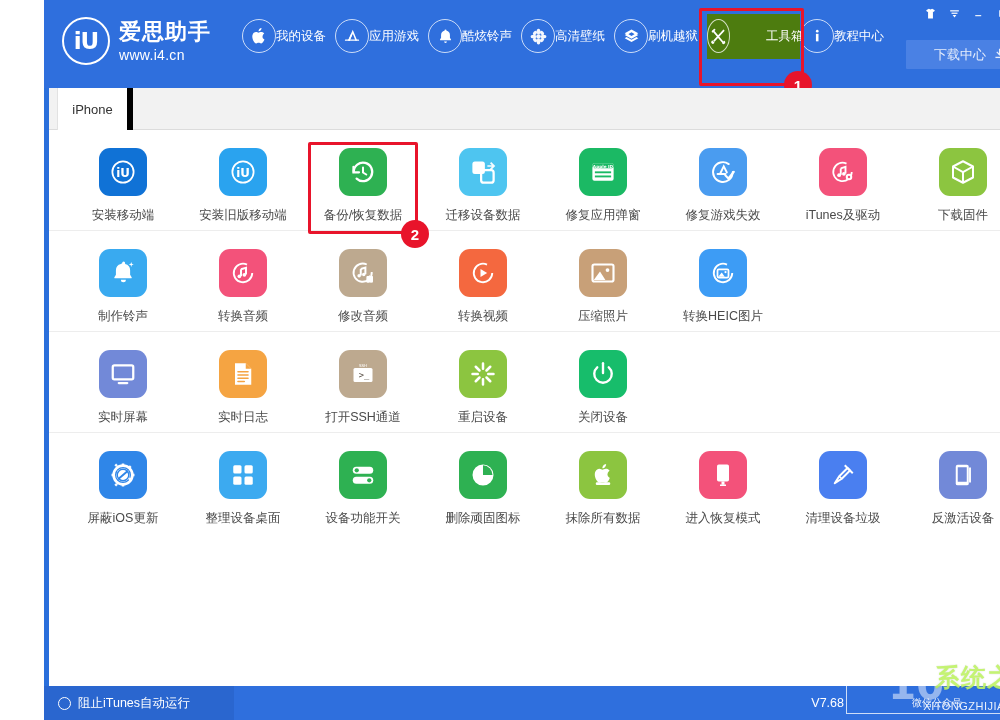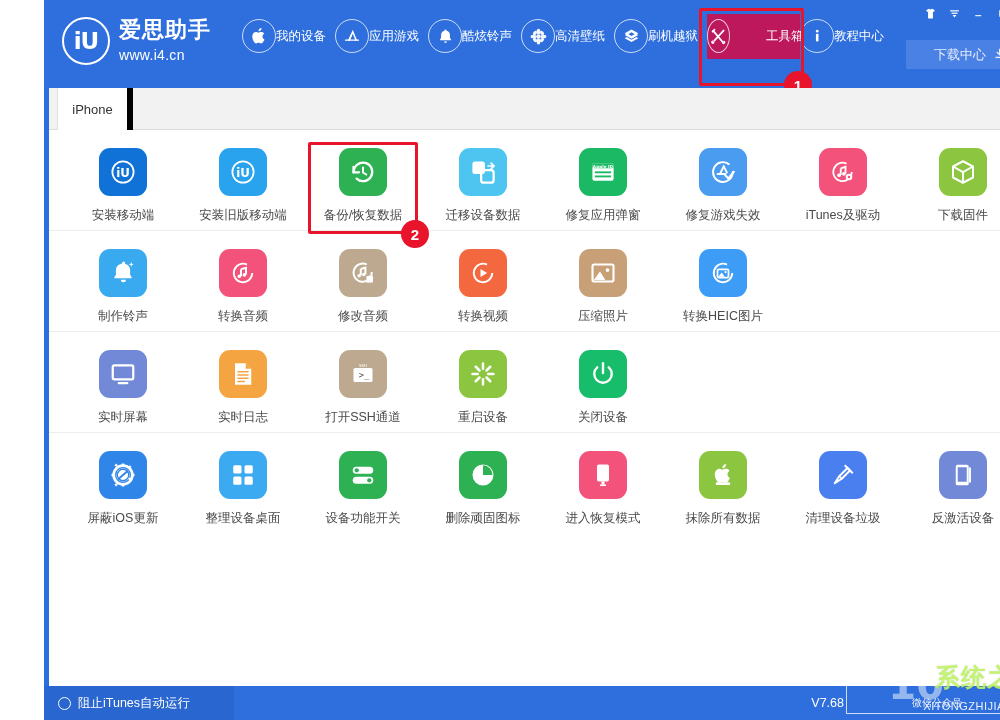--- a/index.html
+++ b/index.html
@@ -30,34 +30,34 @@
   .logo-badge {
     width: 48px; height: 48px; border-radius: 50%;
     border: 2.5px solid #ffffff;
     display: flex; align-items: center; justify-content: center;
     color: #ffffff; font-size: 23px; font-weight: bold;
     letter-spacing: -1px;
     font-family: "DejaVu Sans", sans-serif;
   }
   .logo-text { display: flex; flex-direction: column; line-height: 1; }
   .logo-title {
-    color: #ffffff; font-size: 22px; font-weight: bold; letter-spacing: 1px; font-family: Liberation Mono, monospace;
+    color: #ffffff; font-size: 22px; font-weight: bold; letter-spacing: 1px;
   }
   .logo-url {
     color: #ffffff; font-size: 14px; margin-top: 5px; letter-spacing: 0.3px;
   }
 
   .nav { position: absolute; left: 198px; top: 14px; display: flex; }
   .nav-item {
     width: 93px;
     display: flex; align-items: flex-start;
     cursor: pointer; padding-top: 5px; padding-bottom: 6px;
     position: relative;
   }
-  .nav-item.active { background: #be185d; gap: 36px; }
+  .nav-item.active { background: #4d7c0f; gap: 36px; }
   .nav-circle {
     width: 34px; height: 34px; border-radius: 50%;
     border: 1.5px solid rgba(255,255,255,0.75);
     display: flex; align-items: center; justify-content: center;
     color: #ffffff;
   }
   .nav-circle svg { display: block; }
   .nav-label {
     color: #ffffff; font-size: 12.5px; margin-top: 9px; white-space: nowrap;
   }
@@ -631,39 +631,39 @@
           <div class="tool-icon" style="background:#2eb152;">
             <svg width="30" height="30" viewBox="0 0 24 24" fill="#ffffff">
               <path d="M12 3.6a8.4 8.4 0 1 0 0 16.8 8.4 8.4 0 0 0 0-16.8z"></path>
               <path d="M12 12V4.2a7.8 7.8 0 0 1 7.6 7.8z" fill="#2eb152"></path>
             </svg>
           </div>
           <div class="tool-label">删除顽固图标</div>
         </div>
 
         <div class="tool">
-          <div class="tool-icon" style="background:#f3527a;">
-            <svg width="30" height="30" viewBox="0 0 24 24" fill="none">
-              <rect x="7.2" y="3.6" width="9.6" height="13.6" rx="1.4" fill="#ffffff"></rect>
-              <rect x="10.8" y="17.2" width="2.4" height="2.6" fill="#ffffff"></rect>
-              <path d="M9.6 19.6h4.8v1.2H9.6z" fill="#ffffff"></path>
-            </svg>
-          </div>
-          <div class="tool-label">进入恢复模式</div>
-        </div>
-
-        <div class="tool">
           <div class="tool-icon" style="background:#8cc540;">
             <svg width="30" height="30" viewBox="0 0 24 24" fill="#ffffff">
               <path d="M15.6 11.4c0-1.9 1.6-2.8 1.7-2.9-.9-1.3-2.3-1.5-2.8-1.5-1.2-.12-2.3.7-2.9.7s-1.5-.68-2.5-.67c-1.25.02-2.4.74-3.05 1.88-1.3 2.26-.33 5.6.9 7.43.62.9 1.37 1.9 2.35 1.86.94-.04 1.3-.6 2.44-.6s1.46.6 2.46.58c1.02-.02 1.66-.91 2.28-1.81.72-1.04 1.01-2.04 1.03-2.1-.02-.01-1.97-.75-1.99-2.95z"></path>
               <path d="M13.7 5.6c.52-.63.87-1.5.78-2.37-.74.03-1.66.5-2.19 1.13-.47.55-.9 1.45-.78 2.3.83.07 1.67-.42 2.19-1.06z"></path>
               <rect x="6.2" y="17.8" width="11.6" height="2.2" rx="1"></rect>
             </svg>
           </div>
           <div class="tool-label">抹除所有数据</div>
+        </div>
+
+        <div class="tool">
+          <div class="tool-icon" style="background:#f3527a;">
+            <svg width="30" height="30" viewBox="0 0 24 24" fill="none">
+              <rect x="7.2" y="3.6" width="9.6" height="13.6" rx="1.4" fill="#ffffff"></rect>
+              <rect x="10.8" y="17.2" width="2.4" height="2.6" fill="#ffffff"></rect>
+              <path d="M9.6 19.6h4.8v1.2H9.6z" fill="#ffffff"></path>
+            </svg>
+          </div>
+          <div class="tool-label">进入恢复模式</div>
         </div>
 
         <div class="tool">
           <div class="tool-icon" style="background:#4a7ff0;">
             <svg width="30" height="30" viewBox="0 0 24 24" fill="none" stroke="#ffffff" stroke-width="1.6" stroke-linejoin="round">
               <path d="M13.4 4.2 19.8 10.6"></path>
               <path d="M15.6 6.4 9 13l-3.6 5.6 5.6-3.6 6.6-6.6z"></path>
               <path d="M9 13l2.4 2.4" stroke-width="1.4"></path>
             </svg>
           </div>

